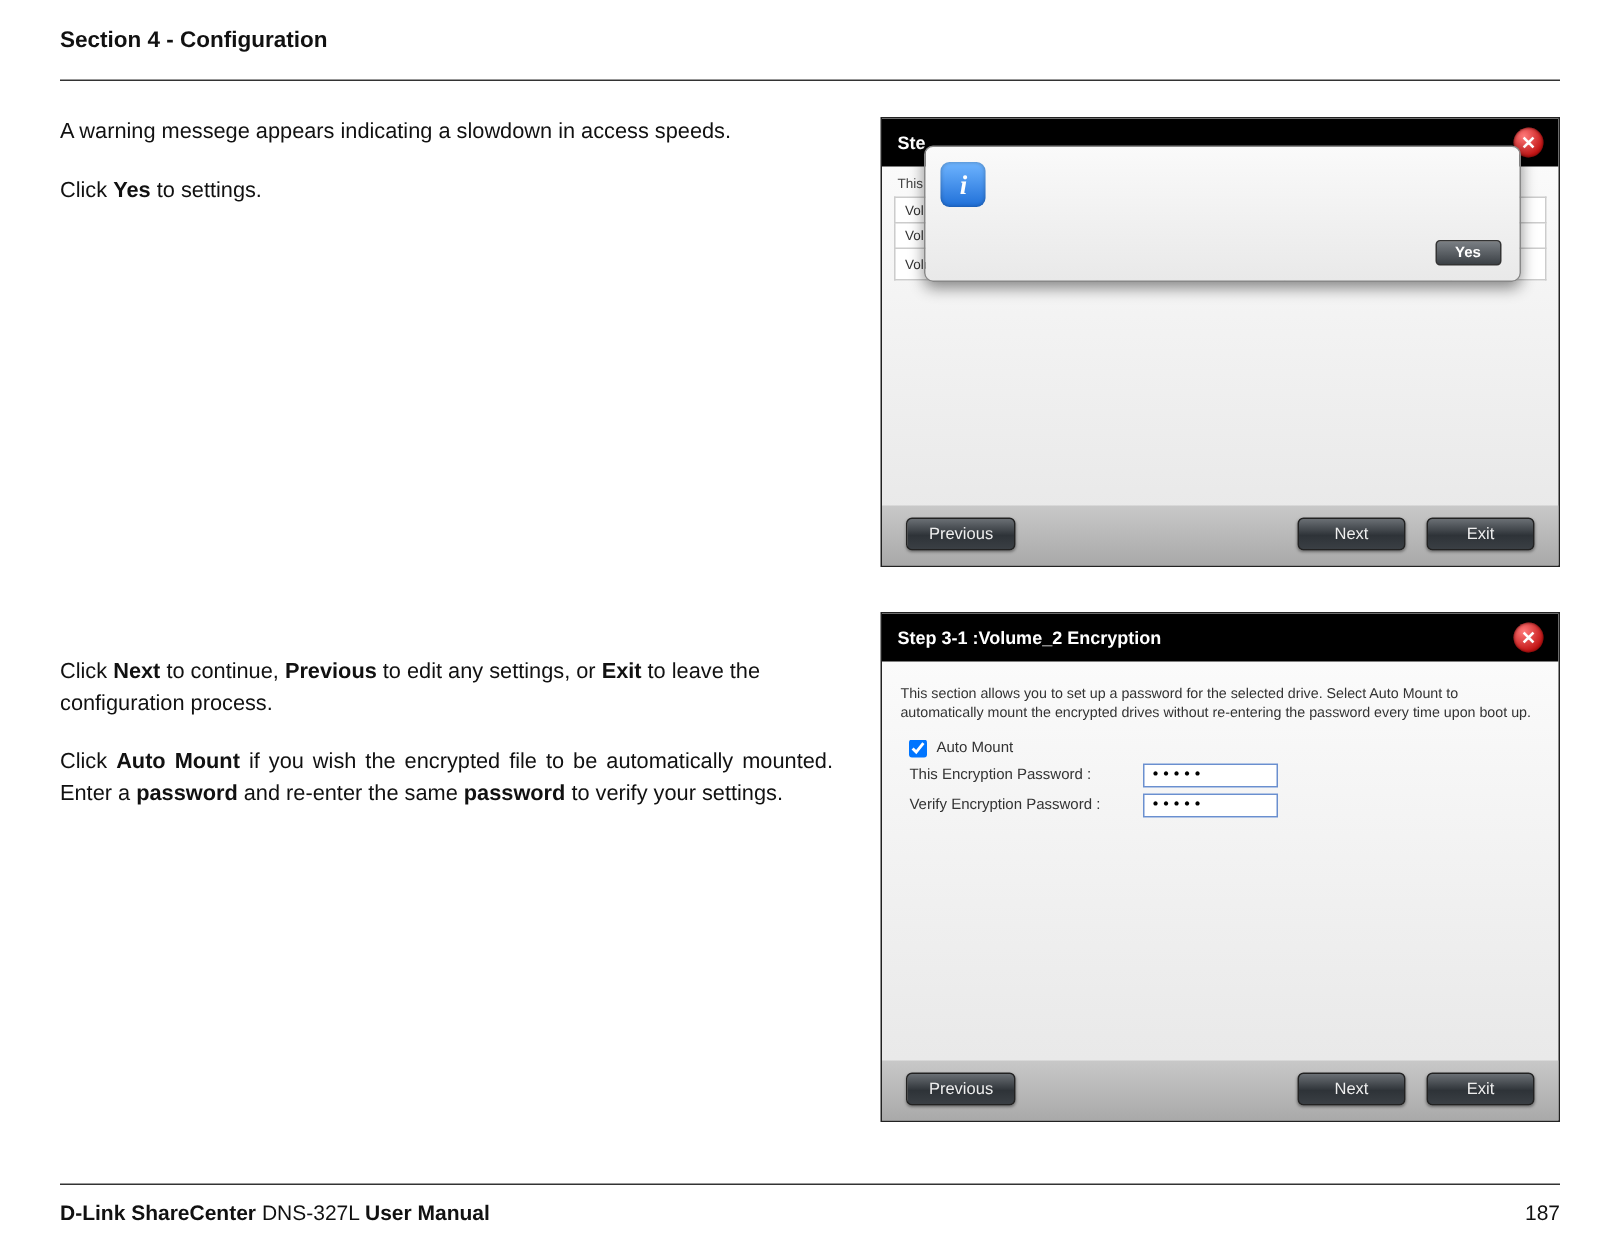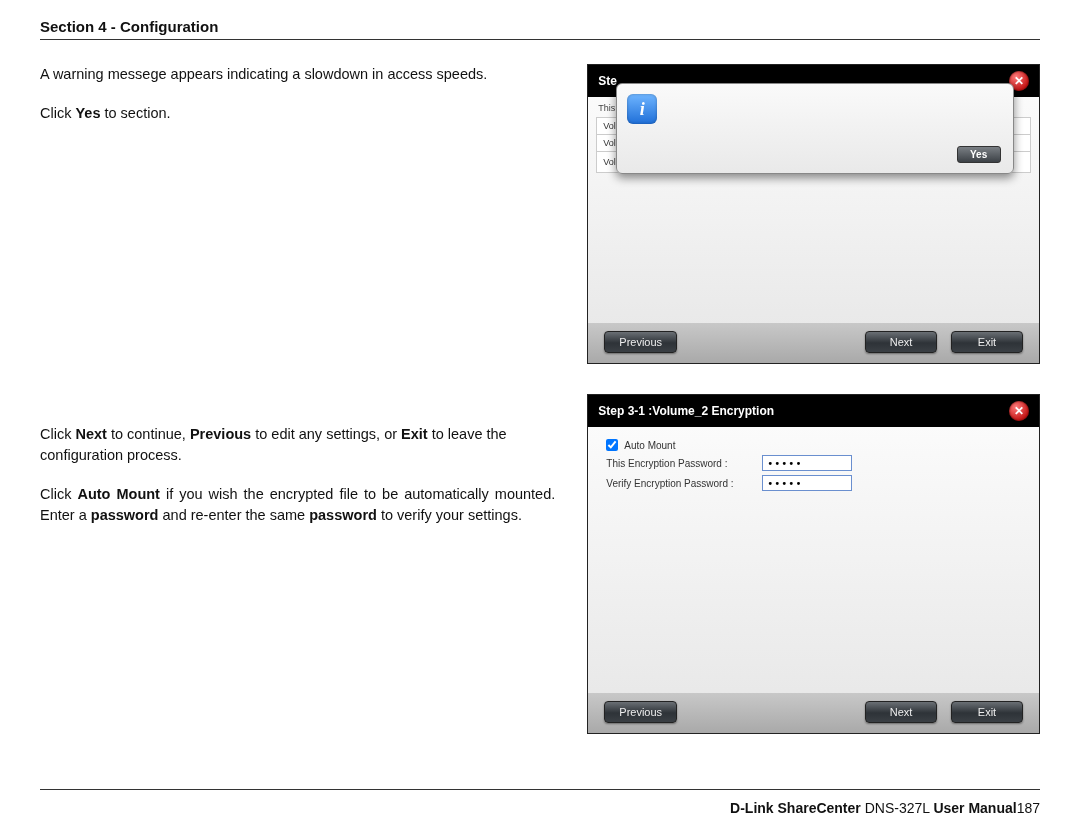--- a/index.html
+++ b/index.html
@@ -1,25 +1,25 @@
 <!DOCTYPE html>
 <html><head>
 <meta charset="utf-8">
 <style>
   * { box-sizing: border-box; margin: 0; padding: 0; }
   html, body { width: 1080px; height: 834px; font-family: "Segoe UI", Arial, sans-serif; background: #fff; color: #111; }
   .page { width: 1080px; height: 834px; padding: 18px 40px 18px 40px; position: relative; }
-  .section-header { font-weight: 700; font-size: 15px; padding-bottom: 4px; border-bottom: 1px solid #333; margin-bottom: 24px; }
+  .section-header { font-weight: 700; font-size: 15px; padding-bottom: 18px; border-bottom: 1px solid #333; margin-bottom: 24px; }
   .content { display: flex; gap: 32px; }
   .left-col { width: 535px; }
   .right-col { width: 470px; display: flex; flex-direction: column; gap: 30px; }
   .para { font-size: 14.5px; line-height: 1.45; margin-bottom: 18px; }
   .para b { font-weight: 700; }
   .block-top { margin-bottom: 300px; }
-  .footer { position: absolute; left: 40px; right: 40px; bottom: 18px; border-top: 1px solid #333; padding-top: 10px; display: flex; justify-content: flex-end; font-size: 14px; }
+  .footer { position: absolute; left: 40px; right: 40px; bottom: 18px; border-top: 1px solid #333; padding-top: 10px; display: flex; justify-content: space-between; font-size: 14px; }
   .footer .prod b { font-weight: 700; }
   
   .panel { border: 1px solid #222; background: linear-gradient(#fdfdfd, #e8e8e8 92%, #d2d2d2); font-family: Arial, sans-serif; color: #333; position: relative; overflow: hidden; }
   .panel-header { background: #000; color: #fff; font-weight: 700; font-size: 12px; padding: 6px 10px; display: flex; align-items: center; justify-content: space-between; text-align: right; }
   .close-btn { width: 20px; height: 20px; border-radius: 50%; background: radial-gradient(circle at 35% 30%, #ff7a7a, #c31515 70%); display:flex; align-items:center; justify-content:center; color:#fff; font-size:12px; font-weight:700; cursor:pointer; box-shadow: inset 0 0 2px #400; }
   .panel-body { padding: 8px 10px 0 10px; font-size: 9.5px; min-height: 200px; }
   .panel-footer { position:absolute; left:0; right:0; bottom:0; padding: 8px 16px 10px 16px; background: linear-gradient(#c8c8c8,#a9a9a9); display:flex; justify-content: space-between; }
   .pf-right { display:flex; gap: 14px; }
   .nav-btn { min-width: 72px; padding: 4px 14px; font-size: 11px; color: #eee; text-align:center; border:1px solid #222; border-radius: 4px; background: linear-gradient(#6a6f74,#2e3338 55%,#3a3f44); cursor:pointer; box-shadow: 0 1px 2px rgba(0,0,0,.4); }
   
@@ -49,21 +49,21 @@
 <body>
 
 <div class="page">
   <div class="section-header">Section 4 - Configuration</div>
 
   <div class="content">
     <div class="left-col">
       <div class="block-top">
         <p class="para">A warning messege appears indicating a slowdown in access speeds.</p>
         <p class="para">
-          <span>Click </span><b>Yes</b><span> to section.</span>
+          <span>Click </span><b>Yes</b><span> to settings.</span>
         </p>
       </div>
       <p class="para">
         <span>Click </span><b>Next</b><span> to continue, </span><b>Previous</b><span> to edit any settings, or </span><b>Exit</b><span> to leave the configuration process.</span>
       </p>
       <p class="para" style="text-align:justify">
         <span>Click </span><b>Auto Mount</b><span> if you wish the encrypted file to be automatically mounted. Enter a </span><b>password</b><span> and re-enter the same </span><b>password</b><span> to verify your settings.</span>
       </p>
     </div>
 
@@ -116,20 +116,21 @@
           </div>
         </div>
       </div>
 
       <div id="panel2" class="panel">
         <div class="panel-header">
           <span class="step-title">Step 3-1 :Volume_2 Encryption</span>
           <span class="close-btn">✕</span>
         </div>
         <div class="panel-body">
+          <div class="form-desc">This section allows you to set up a password for the selected drive. Select Auto Mount to automatically mount the encrypted drives without re-entering the password every time upon boot up.</div>
           <div class="form-row first">
             <input type="checkbox" checked="" style="">
             <label>Auto Mount</label>
           </div>
           <div class="form-row">
             <label>This Encryption Password :</label>
             <input class="txt" type="text" value="•••••" style="">
           </div>
           <div class="form-row">
             <label>Verify Encryption Password :</label>

